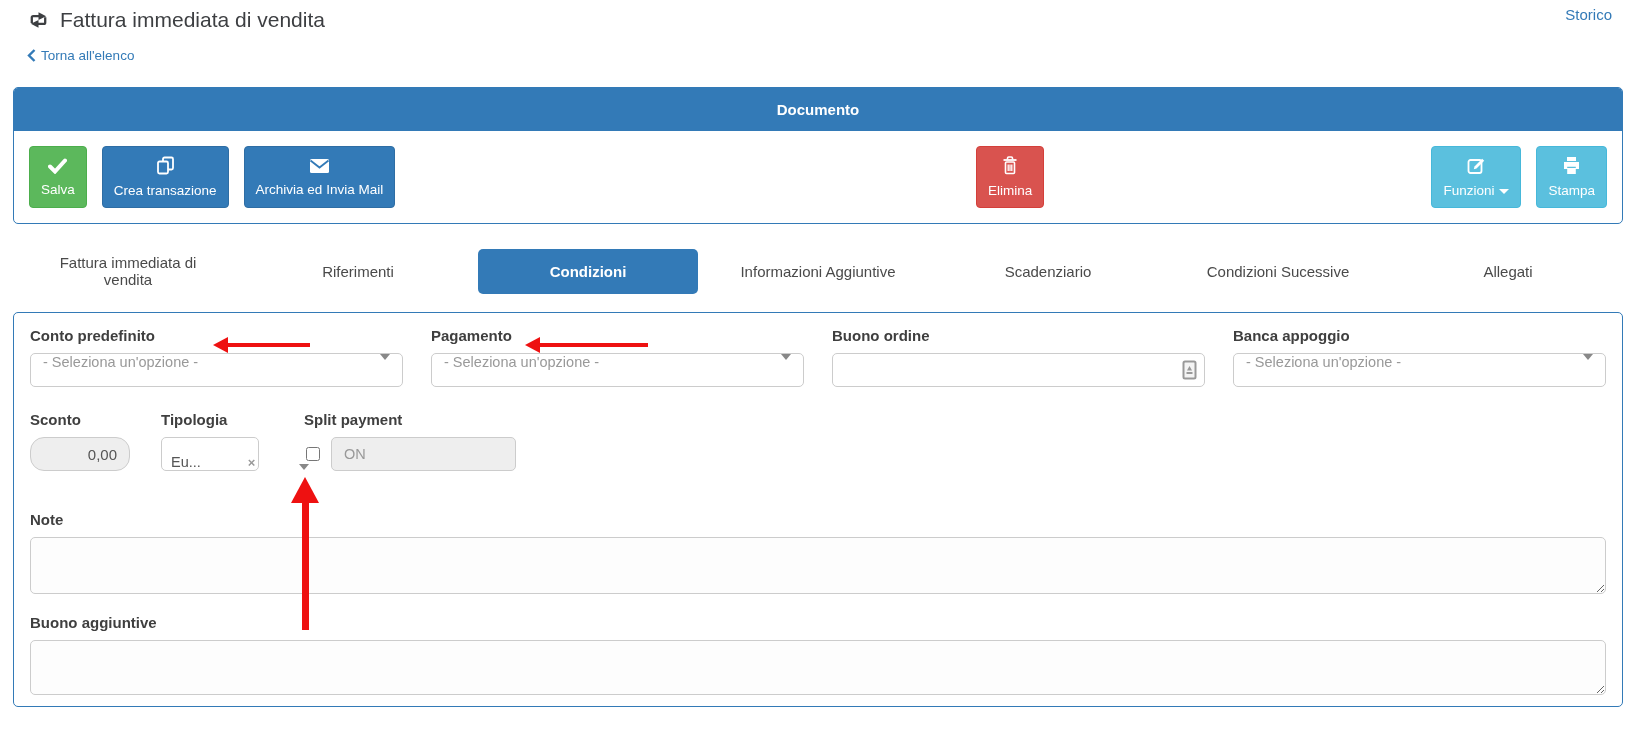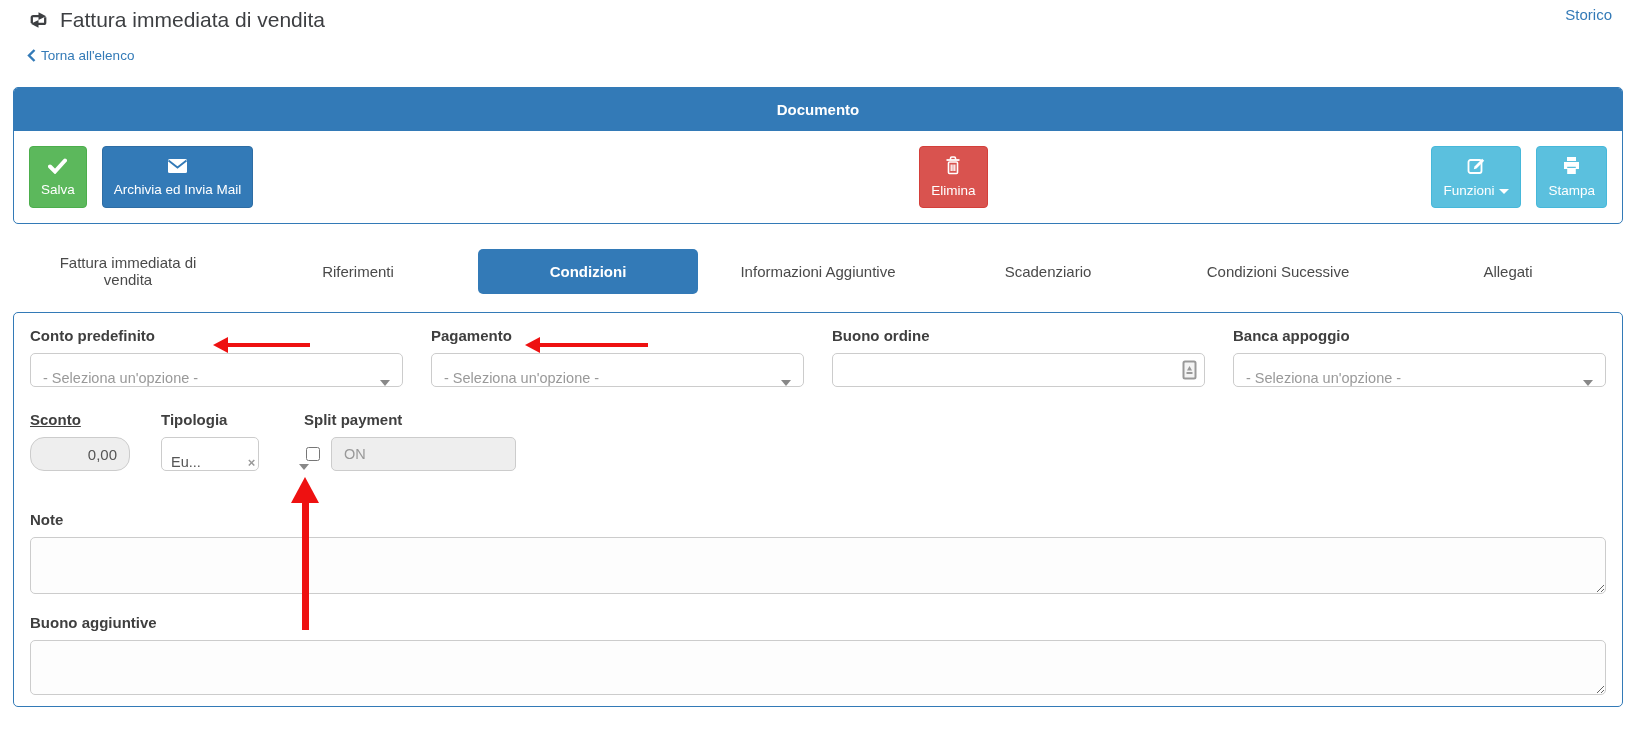--- a/index.html
+++ b/index.html
@@ -48,34 +48,34 @@
   }
   
   .form-panel {
     margin:0 13px; border:1px solid #337ab7; border-radius:5px;
     padding:14px 16px; position:relative; height:395px;
   }
   label.fld { display:block; font-size:15px; font-weight:bold; color:#3f3f3f; margin:0 0 9px; }
   .row1 { display:grid; grid-template-columns:repeat(4,1fr); column-gap:28px; }
   .selectbox {
     height:34px; border:1px solid #ccc; border-radius:5px; background:#fff;
-    display:flex; align-items:flex-end; justify-content:space-between;
+    display:flex; align-items:flex-start; justify-content:space-between;
     padding:0 12px; font-size:14.5px; color:#999; cursor:pointer;
   }
   .sel-caret { width:0; height:0; border-left:5px solid transparent; border-right:5px solid transparent; border-top:6px solid #888; }
   .textbox { position:relative; }
   .textbox input {
     width:100%; height:34px; border:1px solid #ccc; border-radius:5px;
     padding:0 30px 0 12px; font-size:14.5px; color:#555; background:#fff;
     font-family:"Liberation Sans",sans-serif;
   }
   .autofill-ico { position:absolute; right:8px; top:7px; }
   
   .row2 { display:flex; margin-top:24px; }
-  .g-sconto { width:100px; margin-right:31px;text-decoration:underline; }
+  .g-sconto { width:100px; margin-right:31px; }
   .g-sconto input {
     width:100px; height:34px; border:1px solid #ccc; border-radius:14px;
     background:#eee; color:#555; text-align:right; padding:0 12px; font-size:15px;
     font-family:"Liberation Sans",sans-serif;
   }
   .g-tipologia { width:98px; margin-right:45px; }
   .tipologia-box {
     width:98px; height:34px; border:1px solid #ccc; border-radius:5px; background:#fff;
     display:flex; align-items:flex-end; padding:0 9px; font-size:14.5px; color:#555; cursor:pointer;gap:44px;
   }
@@ -138,20 +138,27 @@
   <div class="panel-heading">Documento</div>
   <div class="panel-body">
 
     <button class="btn-stack btn-green">
       <svg width="19" height="16" viewBox="0 0 19 16">
         <path d="M2 8.5 L7 13.5 L17 2.5" fill="none" stroke="#fff" stroke-width="4" stroke-linecap="round"></path>
       </svg>
       <span>Salva</span>
     </button>
 
+    <button class="btn-stack btn-blue">
+      <svg width="19" height="19" viewBox="0 0 19 19">
+        <rect x="7" y="1.5" width="10" height="12" rx="1.5" fill="none" stroke="#fff" stroke-width="1.8"></rect>
+        <rect x="2" y="5.5" width="10" height="12" rx="1.5" fill="#337ab7" stroke="#fff" stroke-width="1.8"></rect>
+      </svg>
+      <span>Crea transazione</span>
+    </button>
 
     <button class="btn-stack btn-blue">
       <svg width="21" height="16" viewBox="0 0 21 16">
         <rect x="1" y="1" width="19" height="14" rx="1.5" fill="#fff"></rect>
         <path d="M1.5 2.5 L10.5 9.5 L19.5 2.5" fill="none" stroke="#337ab7" stroke-width="1.8"></path>
       </svg>
       <span>Archivia ed Invia Mail</span>
     </button>
 
     <div class="sp1"></div>

